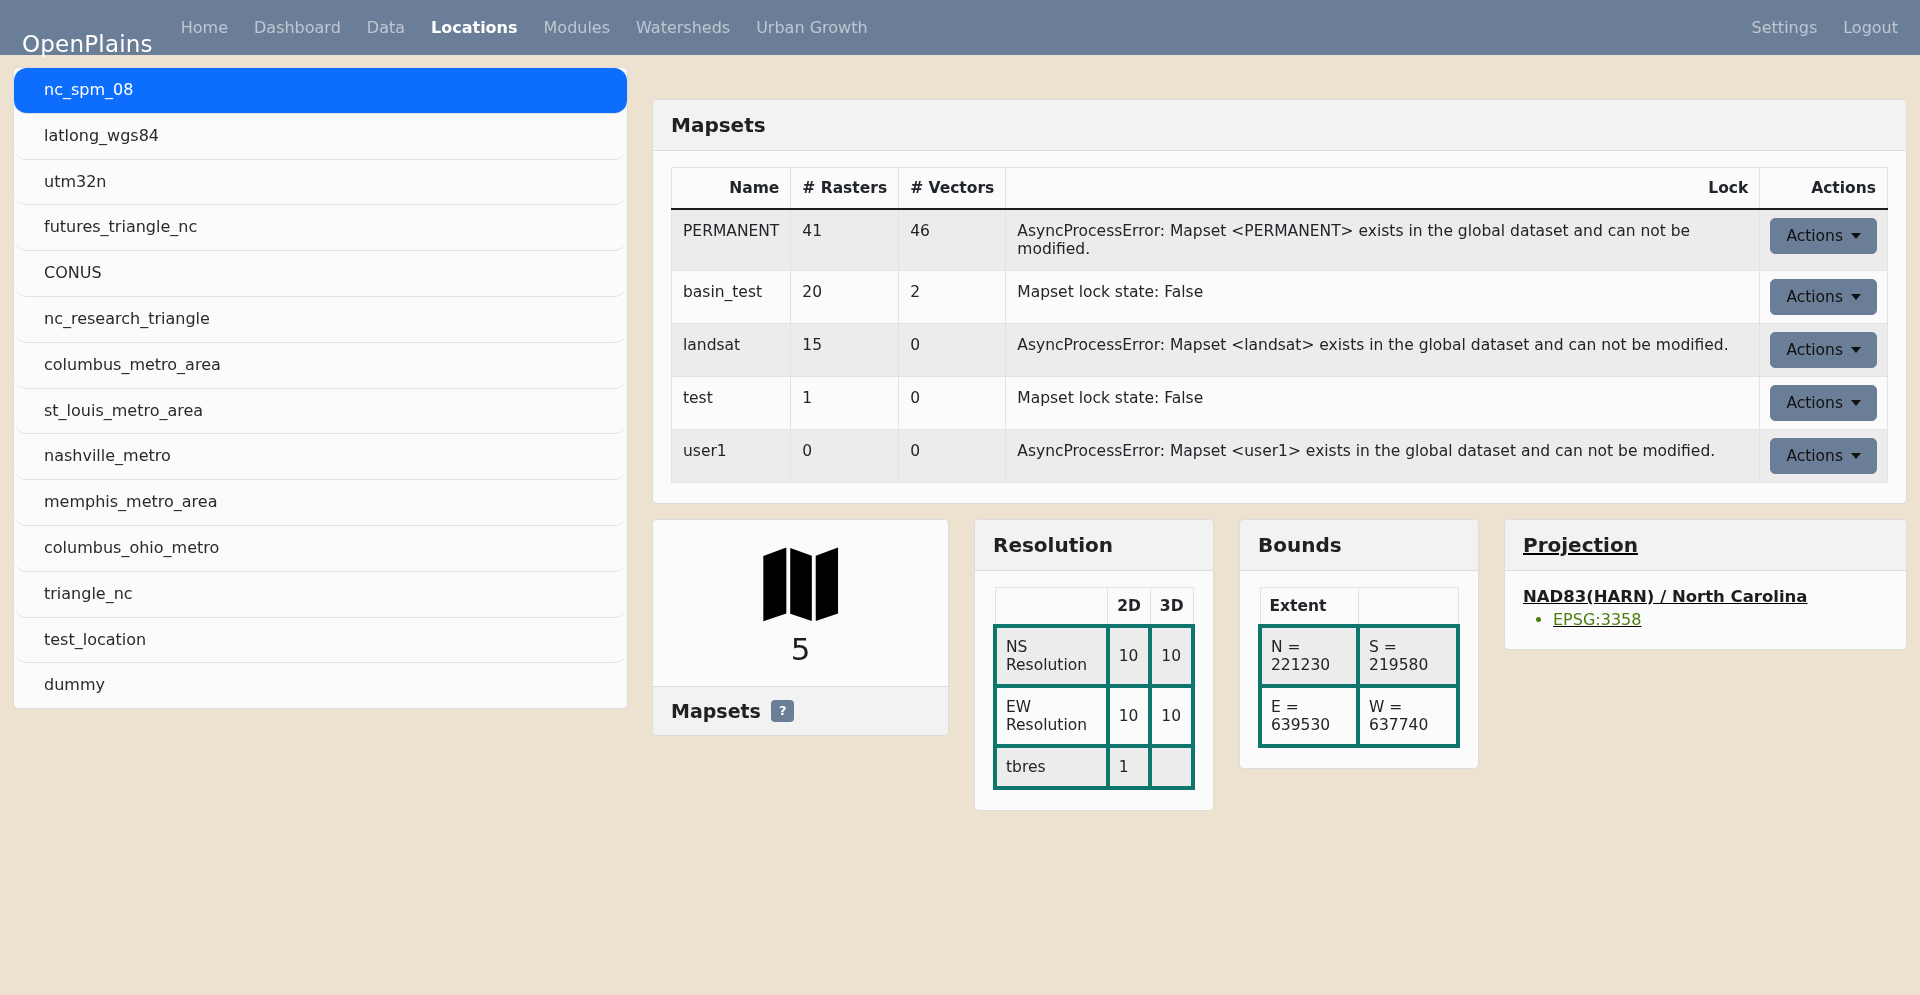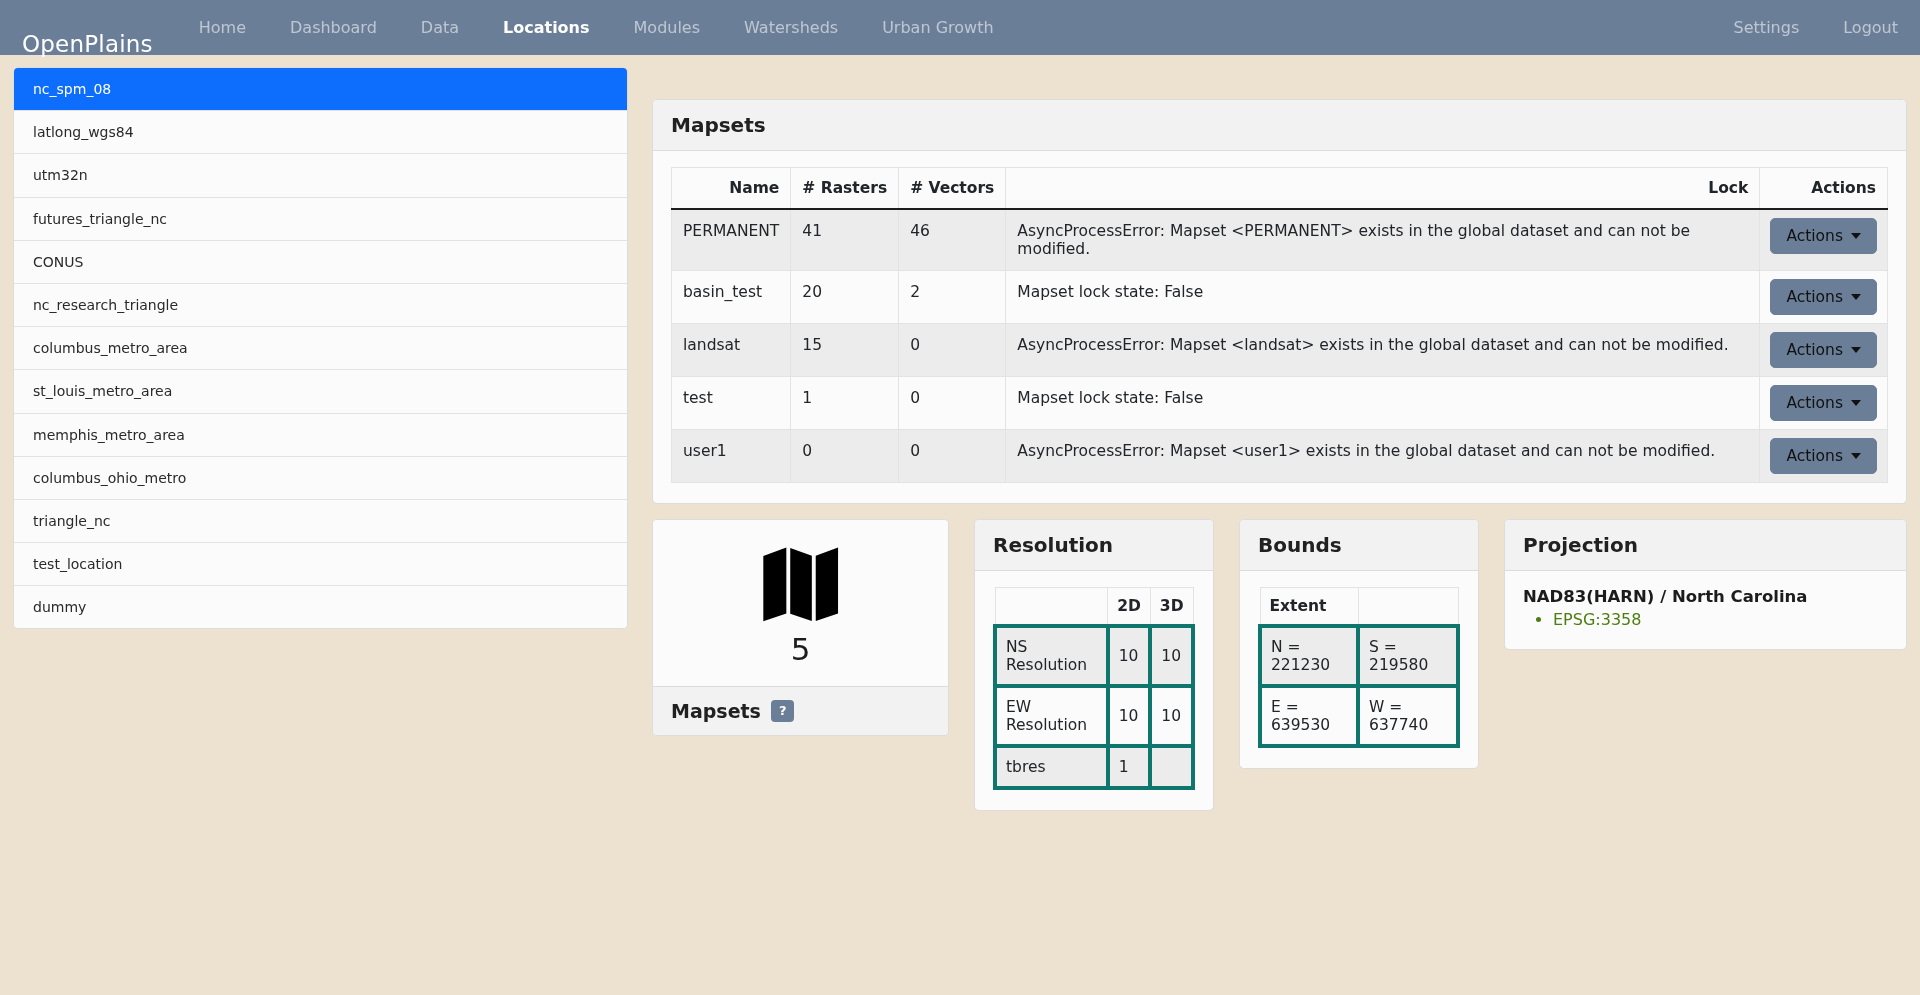--- a/index.html
+++ b/index.html
@@ -29,45 +29,45 @@
     cursor: pointer;
     margin-top: 32px;
   }
   .nav-links { display: flex; align-items: center; gap: 26px; }
   .nav-link {
     color: rgba(255,255,255,.56);
     font-size: 16px;
     text-decoration: none;
     white-space: nowrap;
     cursor: pointer;
-    margin-left: 18px;
   }
   .nav-link.active { color: #ffffff; font-weight: bold; }
   .nav-right { margin-left: auto; display: flex; align-items: center; gap: 26px; }
 
   
   .page { display: flex; align-items: flex-start; padding: 12px 13px 0 13px; gap: 24px; }
 
   
   .sidebar {
     width: 615px;
     flex: 0 0 615px;
     background: #fbfbfb;
     border: 1px solid #dcdcdc;
     border-radius: 5px;
     overflow: hidden;
   }
   .loc-item {
-    padding: 12px 19px;
-    font-size: 14px;
+    padding: 12px 30px;
+    font-size: 16px;
     color: #2a2a2a;
     border-bottom: 1px solid #e2e2e2;
     background: #fbfbfb;
     cursor: pointer;
     line-height: 1.3;
+    border-radius: 13px;
   }
   .loc-item:last-child { border-bottom: none; }
   .loc-item.active { background: #0d6efd; color: #ffffff; }
 
   
   .right-col { flex: 1 1 auto; min-width: 0; margin-top: 32px; }
 
   .card {
     background: #fbfbfb;
     border: 1px solid #dcdcdc;
@@ -163,21 +163,21 @@
     font-size: 13px;
     font-weight: bold;
     border-radius: 4px;
     padding: 3px 8px;
     line-height: 1.2;
     cursor: pointer;
   }
 
   .card-resolution { width: 240px; flex: 0 0 240px; }
   .card-bounds { width: 240px; flex: 0 0 240px; }
-  .card-projection { flex: 1 1 auto; }
+  .card-projection { flex: 1 1 auto; text-decoration: underline; }
 
   table.mini {
     width: 100%;
     border-collapse: collapse;
     font-size: 15.5px;
     color: #212529;
   }
   table.mini th {
     text-align: left;
     font-weight: bold;
@@ -222,20 +222,21 @@
 
   <div class="sidebar">
     <div class="loc-item active">nc_spm_08</div>
     <div class="loc-item">latlong_wgs84</div>
     <div class="loc-item">utm32n</div>
     <div class="loc-item">futures_triangle_nc</div>
     <div class="loc-item">CONUS</div>
     <div class="loc-item">nc_research_triangle</div>
     <div class="loc-item">columbus_metro_area</div>
     <div class="loc-item">st_louis_metro_area</div>
+    <div class="loc-item">nashville_metro</div>
     <div class="loc-item">memphis_metro_area</div>
     <div class="loc-item">columbus_ohio_metro</div>
     <div class="loc-item">triangle_nc</div>
     <div class="loc-item">test_location</div>
     <div class="loc-item">dummy</div>
   </div>
 
   <div class="right-col">
 
     <div class="card">

